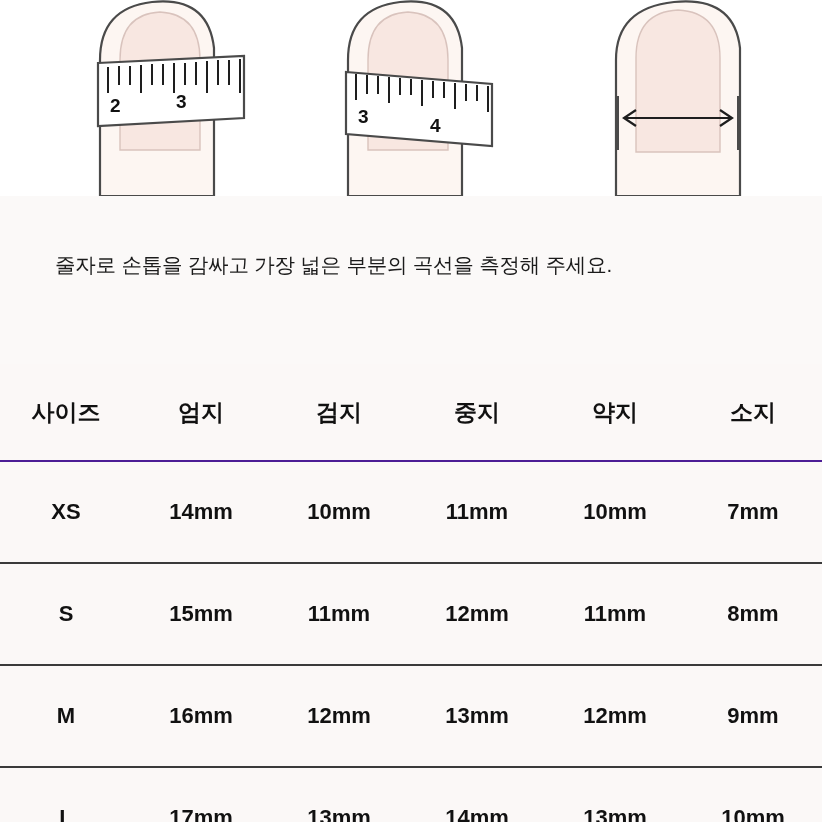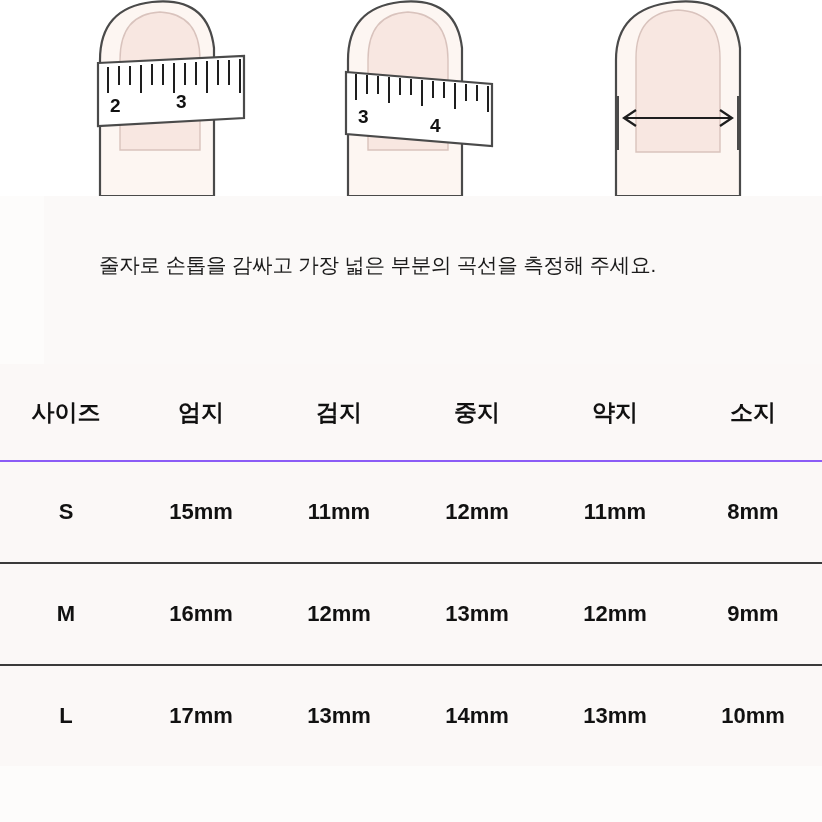--- a/index.html
+++ b/index.html
@@ -49,21 +49,20 @@
     top: 0;
   }
 
   
   .instructions {
     position: relative;
     background: #fbf9f8;
     padding: 52px 0 46px 0;
     height: 168px;
     box-sizing: border-box;
-    margin-left: 44px;
   }
   .instructions .line {
     font-size: 20.5px;
     color: #1b1b1b;
     letter-spacing: -0.2px;
     line-height: 33px;
     white-space: nowrap;
     padding-left: 55px;
     font-family: "Liberation Sans", sans-serif;
   }
@@ -83,21 +82,21 @@
   table.size-table td {
     text-align: center;
     font-family: "Liberation Sans", sans-serif;
   }
   table.size-table thead th {
     font-size: 23px;
     font-weight: bold;
     color: #111111;
     height: 96px;
     vertical-align: middle;
-    border-bottom: 2px solid #8b5cf6;
+    border-bottom: 2px solid #4c1d95;
     padding: 0;
   }
   table.size-table tbody td {
     font-size: 22px;
     font-weight: bold;
     color: #111111;
     height: 100px;
     vertical-align: middle;
     border-bottom: 2px solid #3a3a3a;
     padding: 0;
@@ -216,20 +215,28 @@
           <th class="hdr-size">사이즈</th>
           <th>엄지</th>
           <th>검지</th>
           <th>중지</th>
           <th>약지</th>
           <th>소지</th>
         </tr>
       </thead>
       <tbody>
         <tr>
+          <td class="cell-size sizecell">XS</td>
+          <td>14mm</td>
+          <td>10mm</td>
+          <td>11mm</td>
+          <td>10mm</td>
+          <td>7mm</td>
+        </tr>
+        <tr>
           <td class="cell-size sizecell">S</td>
           <td>15mm</td>
           <td>11mm</td>
           <td>12mm</td>
           <td>11mm</td>
           <td>8mm</td>
         </tr>
         <tr>
           <td class="cell-size sizecell">M</td>
           <td>16mm</td>

